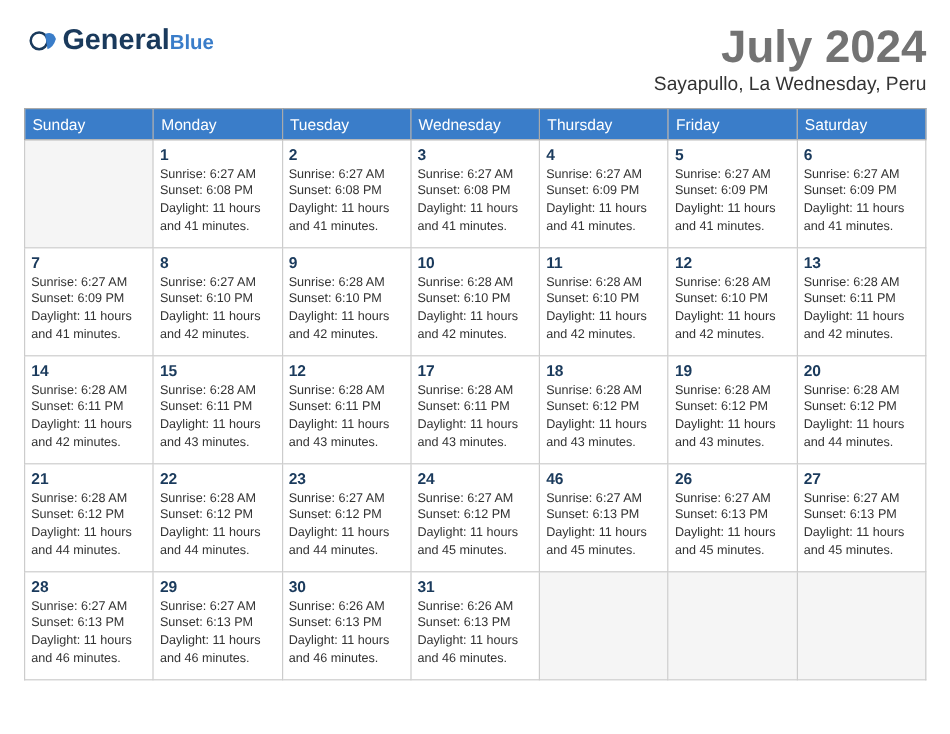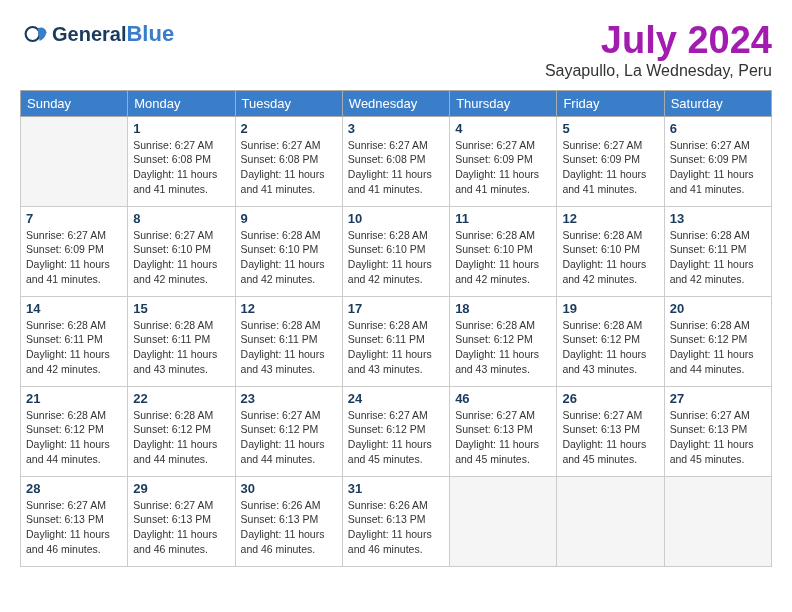--- a/index.html
+++ b/index.html
@@ -15,40 +15,40 @@
       justify-content: space-between;
       align-items: flex-start;
       margin-bottom: 10px;
     }
     .logo {
       display: flex;
       align-items: center;
       gap: 4px;
     }
     .logo-text-general {
-      font-size: 20px;
+      font-size: 24px;
       font-weight: bold;
       color: #1a3a5c;
     }
     .logo-text-blue {
-      font-size: 22px;
+      font-size: 17px;
       font-weight: bold;
       color: #3a7dc9;
     }
     .logo-icon {
       width: 28px;
       height: 28px;
     }
     .title-area {
       text-align: right;
     }
     .month-year {
       font-size: 38px;
       font-weight: bold;
-      color: #a21caf;
+      color: #737373;
       line-height: 1.1;
     }
     .location {
       font-size: 16px;
       color: #333;
     }
     .calendar-table {
       width: 100%;
       border-collapse: collapse;
       font-size: 11px;

